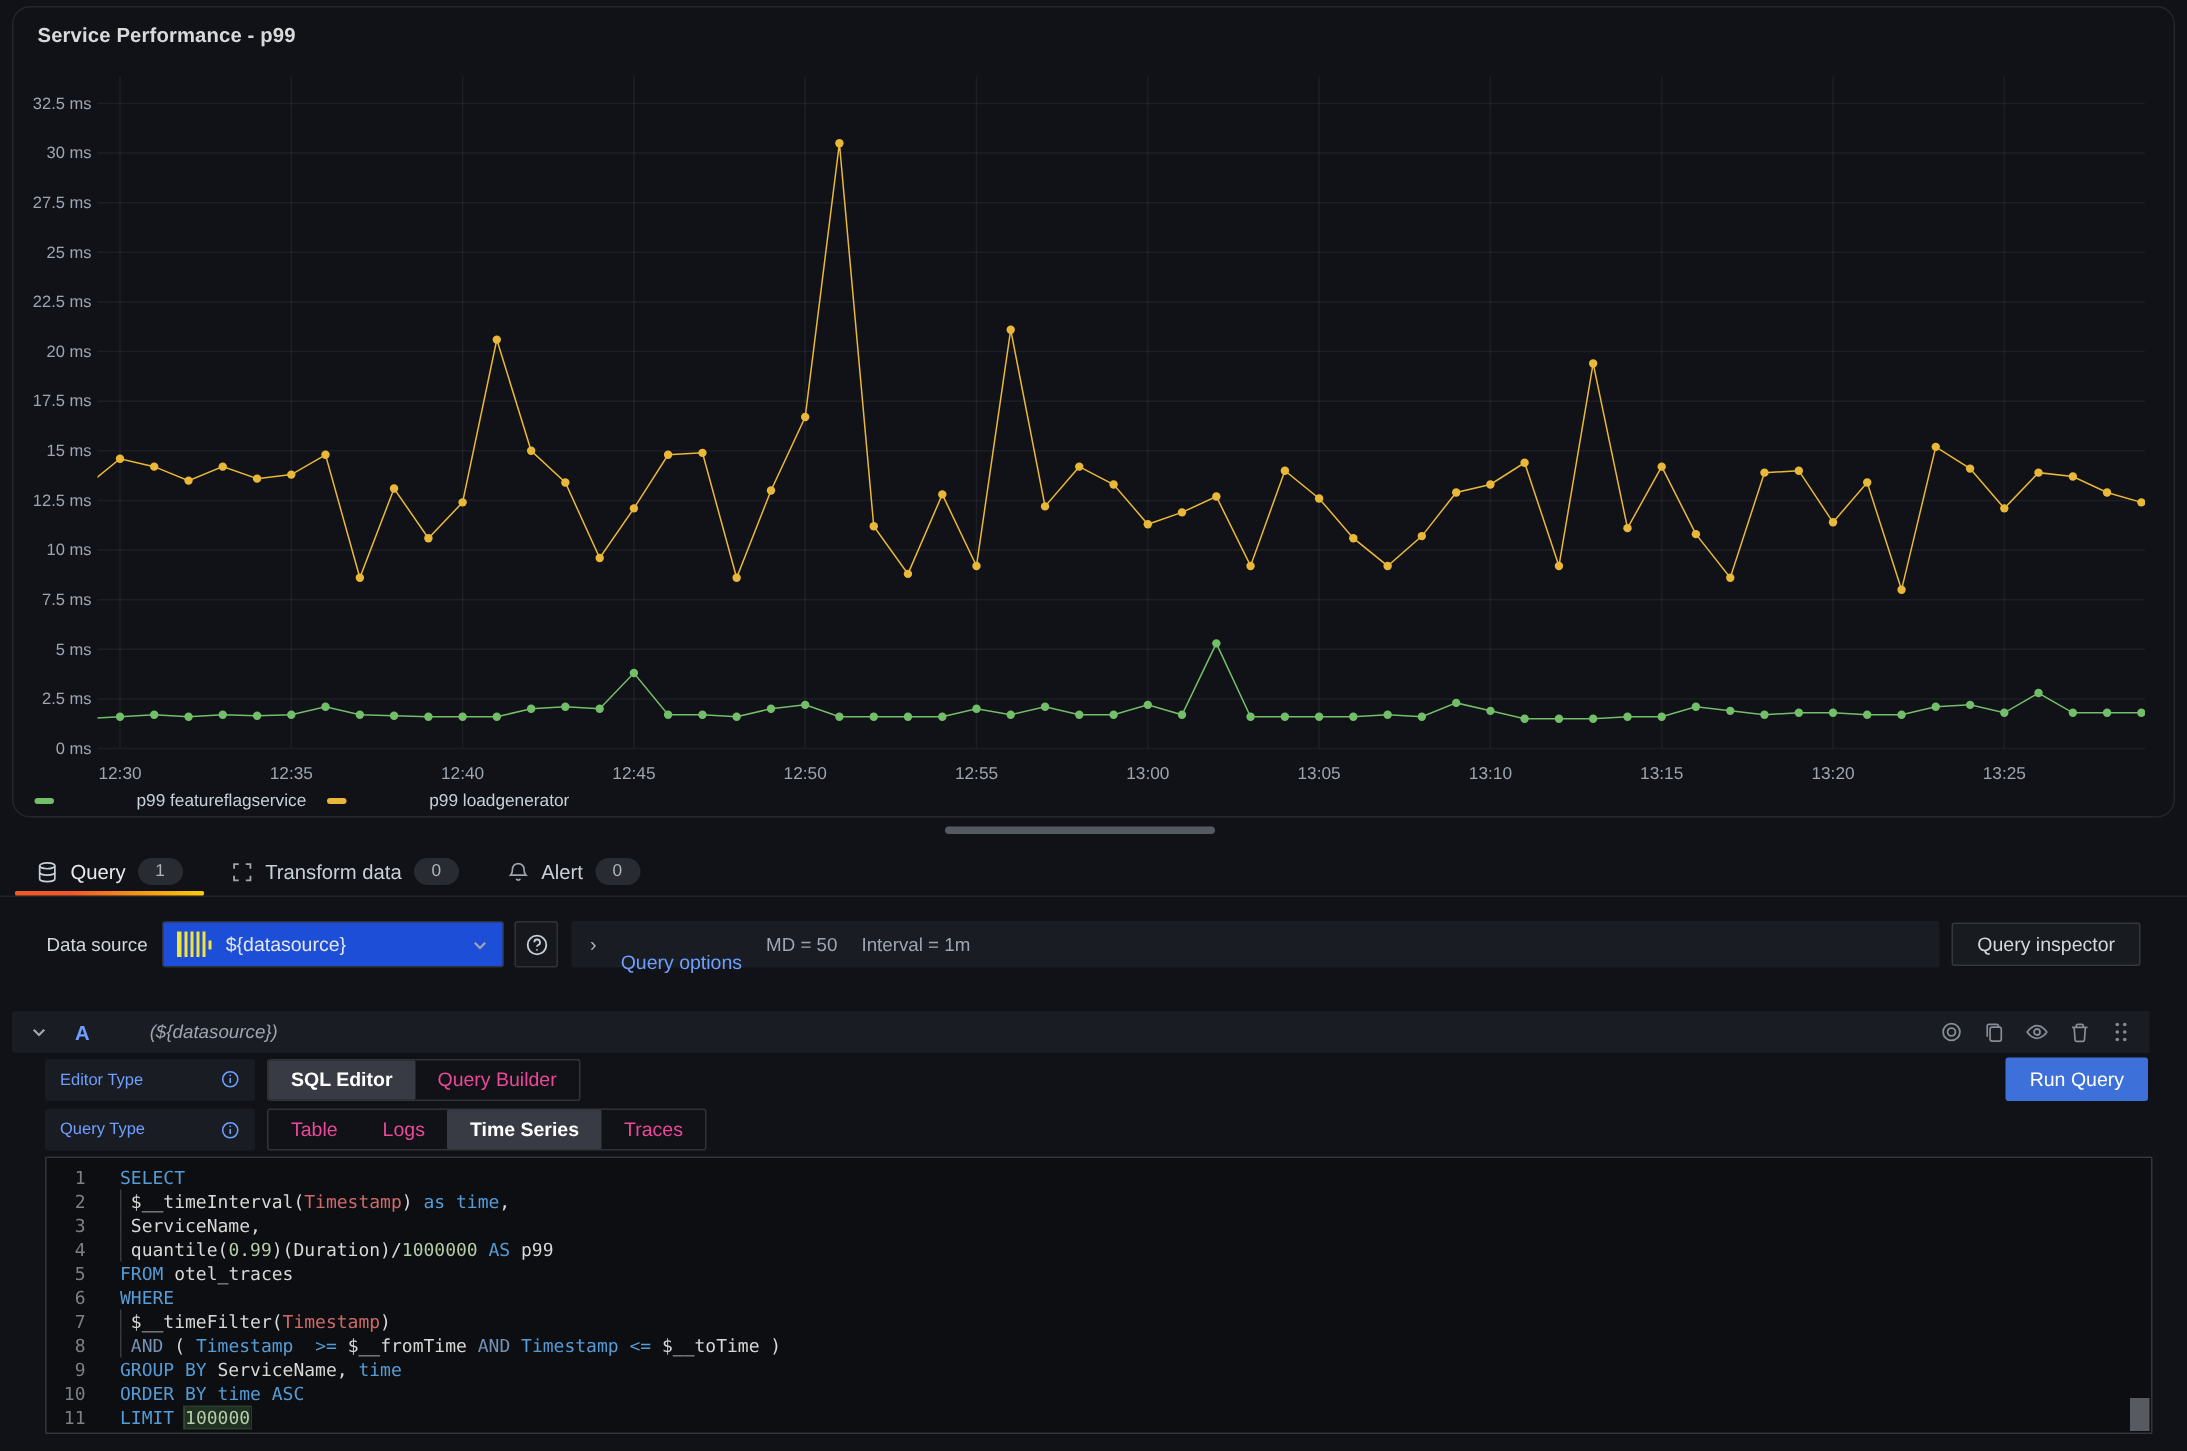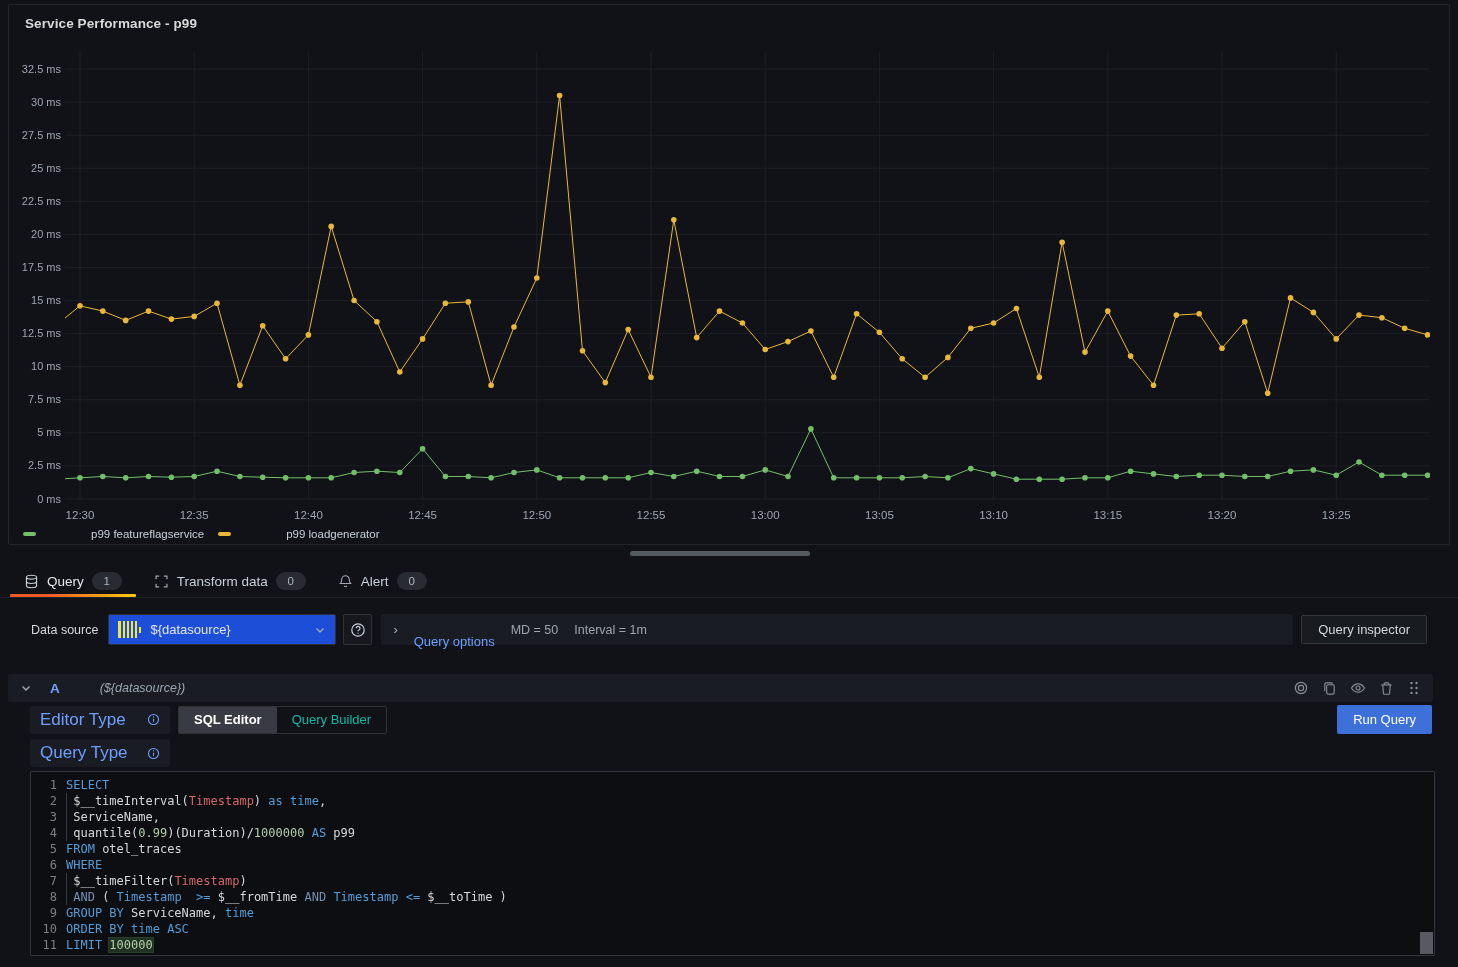--- a/index.html
+++ b/index.html
@@ -2,21 +2,21 @@
 <html style="--accent-orange: #F05A28; --primary-blue: #3D71D9; --link-blue: #6E9FFF; --series-green: #73BF69; --series-yellow: #EAB839; --syntax-keyword: #569CD6; --syntax-keyword-muted: #7590B5; --syntax-number: #B5CEA8; --syntax-param: #D16969;"><head>
 <meta charset="utf-8">
 <style>
   html,body{margin:0;padding:0;background:#111217;}
   body{width:1458px;height:967px;overflow:hidden;font-family:"Liberation Sans",sans-serif;
        -webkit-font-smoothing:antialiased;color:#C7D0D9;}
   .page{position:relative;width:1458px;height:967px;background:#111217;}
 
   
   .panel{position:absolute;left:8px;top:4px;width:1442px;height:541px;background:#111217;
-         border:1px solid #23262C;border-radius:2px;box-sizing:border-box;}
+         border:1px solid #23262C;border-radius:12px;box-sizing:border-box;}
   .panel-title{position:absolute;left:16px;top:11px;font-size:13.5px;font-weight:700;color:#D8D9DA;letter-spacing:.1px;}
   #chart{position:absolute;left:0;top:0;width:1440px;height:520px;}
   .legend{position:absolute;left:14px;top:523px;display:flex;align-items:center;gap:14px;}
   .legend-item{display:flex;align-items:center;gap:7px;cursor:pointer;}
   .legend-swatch{width:13px;height:3.5px;border-radius:2px;}
   .legend-label{font-size:11.5px;color:#C7D0D9;padding-left:48px;}
 
   
   .hscroll{position:absolute;left:630px;top:551px;width:180px;height:5px;border-radius:3px;background:#565A61;}
 
@@ -60,35 +60,35 @@
   .qhead .refid{color:var(--link-blue,#6E9FFF);font-weight:700;font-size:13.5px;margin-right:40px;}
   .qhead .dshint{color:#9DA5B0;font-size:12.5px;font-style:italic;}
   .qhead .spacer{flex:1;}
   .qhead .actions{display:flex;align-items:center;gap:13px;}
   .qhead .actions .act{display:flex;color:#878D96;cursor:pointer;}
 
   .qrow{display:flex;align-items:center;margin:5px 0 0 22px;}
   .qrow.first{margin-top:3px;}
   .flabel{width:140px;height:28px;background:#191D23;border-radius:2px;display:flex;align-items:center;
           justify-content:space-between;padding:0 10px;box-sizing:border-box;margin-right:8px;}
-  .flabel .fl-text{color:var(--link-blue,#6E9FFF);font-size:17px;font-weight:500;}
+  .flabel .fl-text{color:var(--link-blue,#6E9FFF);font-size:11px;font-weight:500;}
   .flabel .info{color:var(--link-blue,#6E9FFF);display:flex;cursor:pointer;}
   .seg{display:inline-flex;border:1px solid #2F3237;border-radius:2px;background:#111217;height:28px;box-sizing:border-box;}
-  .seg .opt{padding:0 15px;line-height:26px;font-size:13px;color:#14b8a6;cursor:pointer;white-space:nowrap;}
+  .seg .opt{padding:0 15px;line-height:26px;font-size:13px;color:#ec4899;cursor:pointer;white-space:nowrap;}
   .seg .opt.active{background:#383B43;color:#FFFFFF;font-weight:700;border-radius:1px;}
   .run-btn{margin-left:auto;margin-right:1px;height:29px;padding:0 16px;background:var(--primary-blue,#3D71D9);
           border:none;border-radius:2px;color:#fff;font-size:13px;font-weight:500;cursor:pointer;}
 
   
   .editor{position:relative;margin:4px 0 0 22px;width:1405px;height:185px;background:#0C0E12;
           border:1px solid #32353C;border-radius:1px;box-sizing:border-box;overflow:hidden;
           font-family:"DejaVu Sans Mono",monospace;font-size:12px;line-height:16px;padding-top:5px;}
   .cl{display:flex;height:16px;}
   .ln{width:26px;text-align:right;color:#7B8087;flex:none;user-select:none;}
-  .ct{margin-left:9px;position:relative;white-space:pre;color:#D8D8D8;}
+  .ct{margin-left:23px;position:relative;white-space:pre;color:#D8D8D8;}
   .ct.guided::before{content:"";position:absolute;left:0;top:0;bottom:0;border-left:1px solid #343A41;}
   .tok-kw{color:var(--syntax-keyword,#569CD6);}
   .tok-kw2{color:var(--syntax-keyword-muted,#7590B5);}
   .tok-num{color:var(--syntax-number,#B5CEA8);}
   .tok-prm{color:var(--syntax-param,#D16969);}
   .tok-pl{color:#D8D8D8;}
   .tok-hl{color:var(--syntax-number,#B5CEA8);background:rgba(115,191,105,.20);box-shadow:0 0 0 1px rgba(115,191,105,.28);}
   .ethumb{position:absolute;right:1px;bottom:1px;width:13px;height:22px;background:#70747B;opacity:.75;}
 </style>
 </head>
@@ -436,20 +436,26 @@
       <div class="flabel">
         <span class="fl-text">Query Type</span>
         <span class="info">
           <svg width="13" height="13" viewBox="0 0 16 16" fill="none" stroke="currentColor" stroke-width="1.3">
               <circle cx="8" cy="8" r="6.2"></circle>
               <path d="M8 7v4"></path>
               <circle cx="8" cy="4.8" r=".7" fill="currentColor" stroke="none"></circle>
             </svg>
         </span>
       </div>
+      <div class="seg" id="seg-qtype">
+          <div class="opt">Table</div>
+          <div class="opt">Logs</div>
+          <div class="opt active">Time Series</div>
+          <div class="opt">Traces</div>
+        </div>
     </div>
 
     <div class="editor" id="editor">
       <div class="cl">
           <span class="ln">1</span>
           <span class="ct"><span class="tok-kw">SELECT</span></span>
         </div>
         <div class="cl">
           <span class="ln">2</span>
           <span class="ct guided"><span class="tok-pl"> $__timeInterval(</span><span class="tok-prm">Timestamp</span><span class="tok-pl">) </span><span class="tok-kw">as</span><span class="tok-pl"> </span><span class="tok-kw">time</span><span class="tok-pl">,</span></span>

